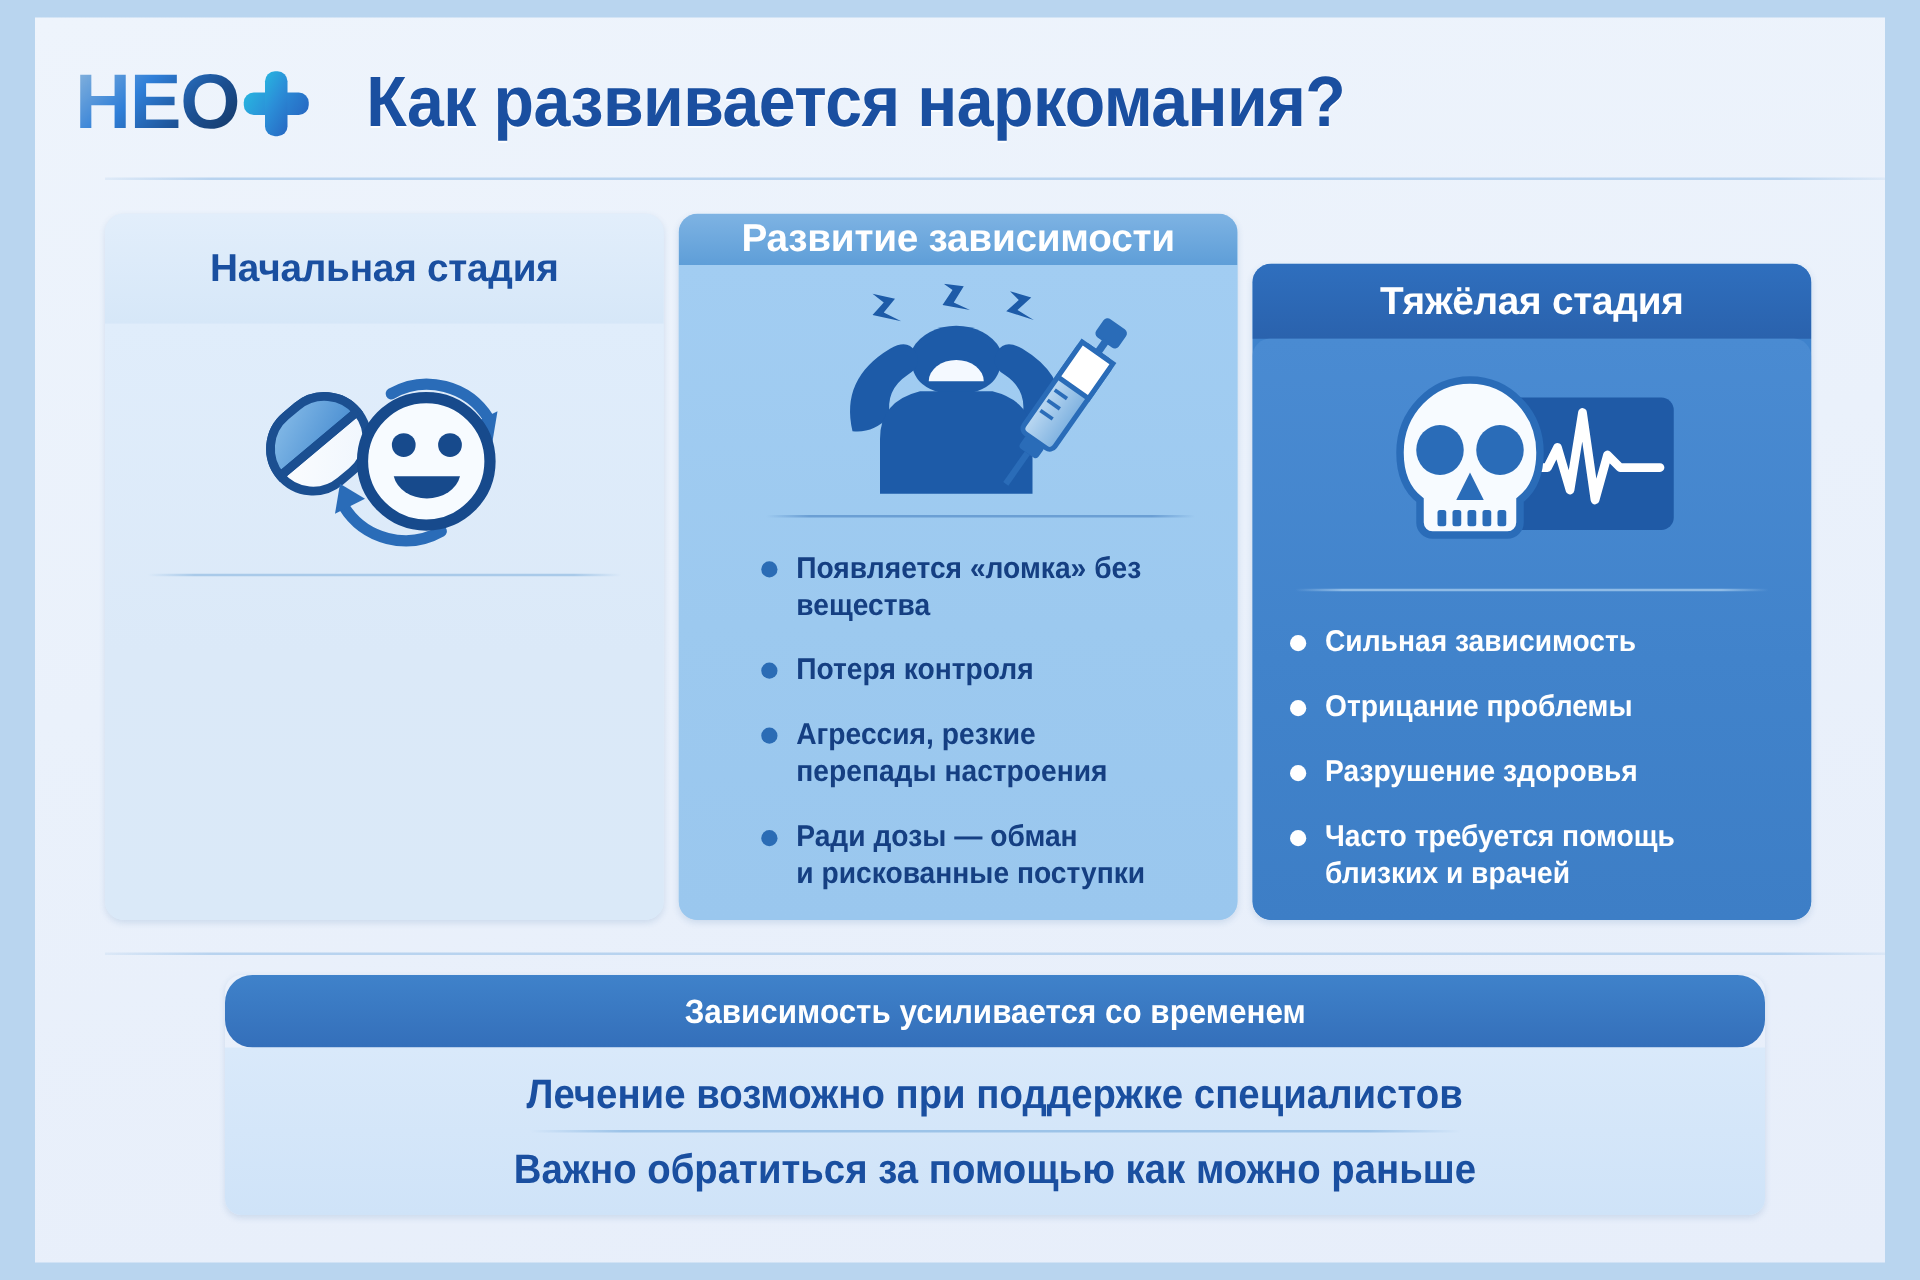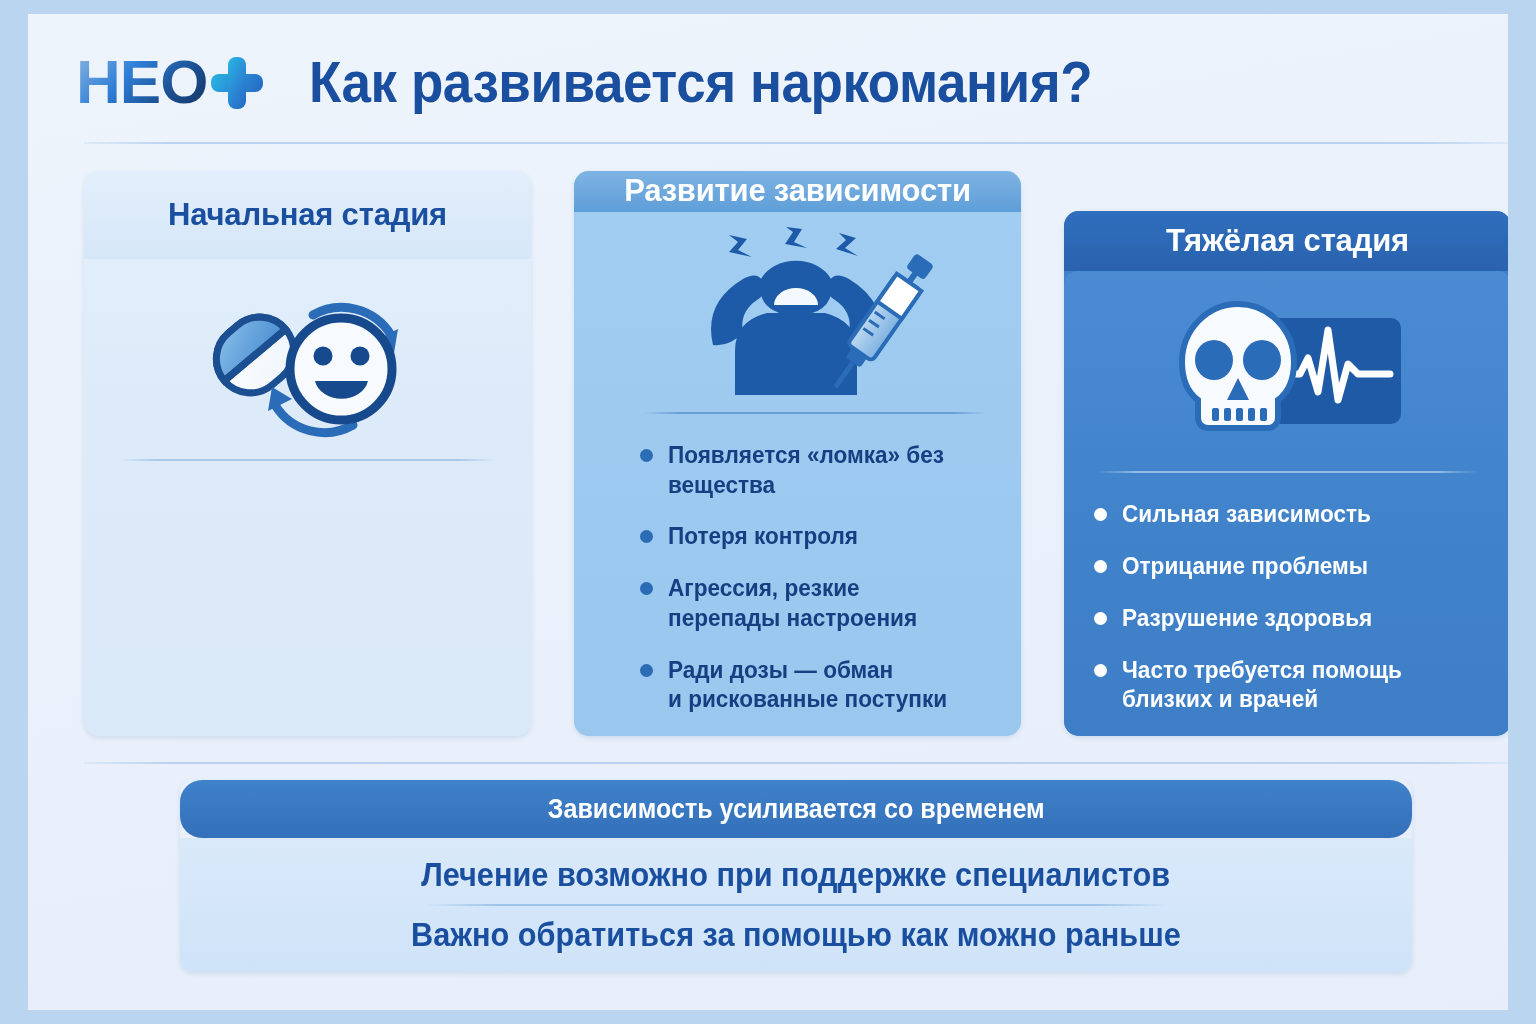--- a/index.html
+++ b/index.html
@@ -13,21 +13,21 @@
     position:absolute;
     left:28px;top:14px;
     width:1480px;height:996px;
     background:linear-gradient(170deg,#eef4fc 0%,#eaf1fb 45%,#e7eefa 100%);
     box-sizing:border-box;
     overflow:hidden;
   }
 
   
   #header{
-    position:absolute;left:28px;top:16px;width:1424px;height:104px;
+    position:absolute;left:12px;top:16px;width:1424px;height:104px;
     display:flex;align-items:center;
   }
   #logo{display:flex;align-items:center;height:62px;margin-left:20px;}
   .logo-letter{
     font-weight:bold;font-size:62px;line-height:62px;
     letter-spacing:-1px;
     background:linear-gradient(135deg,#8fb8dd 0%,#2f7fd8 38%,#1b4f91 70%,#14355f 100%);
     -webkit-background-clip:text;background-clip:text;color:transparent;
     font-family:"Liberation Sans","DejaVu Sans",sans-serif;
   }
@@ -50,21 +50,21 @@
     text-shadow:0 1px 0 rgba(255,255,255,0.85);
   }
   #header-rule{
     position:absolute;left:56px;top:128px;width:1424px;height:2px;
     background:linear-gradient(90deg,rgba(180,208,236,.25) 0%,#b8d3ef 6%,#b8d3ef 94%,rgba(180,208,236,.25) 100%);
   }
 
   
   #cards{
     position:absolute;left:56px;top:157px;width:1428px;height:565px;
-    display:flex;gap:43px;
+    display:flex;gap:12px;
   }
   .card{
     width:447px;border-radius:15px;overflow:hidden;
     display:flex;flex-direction:column;
     box-shadow:0 2px 5px rgba(60,110,170,.16);
     box-sizing:border-box;
   }
   .card-head{
     height:88px;display:flex;align-items:center;justify-content:center;
     font-size:31px;font-weight:bold;letter-spacing:-0.2px;

